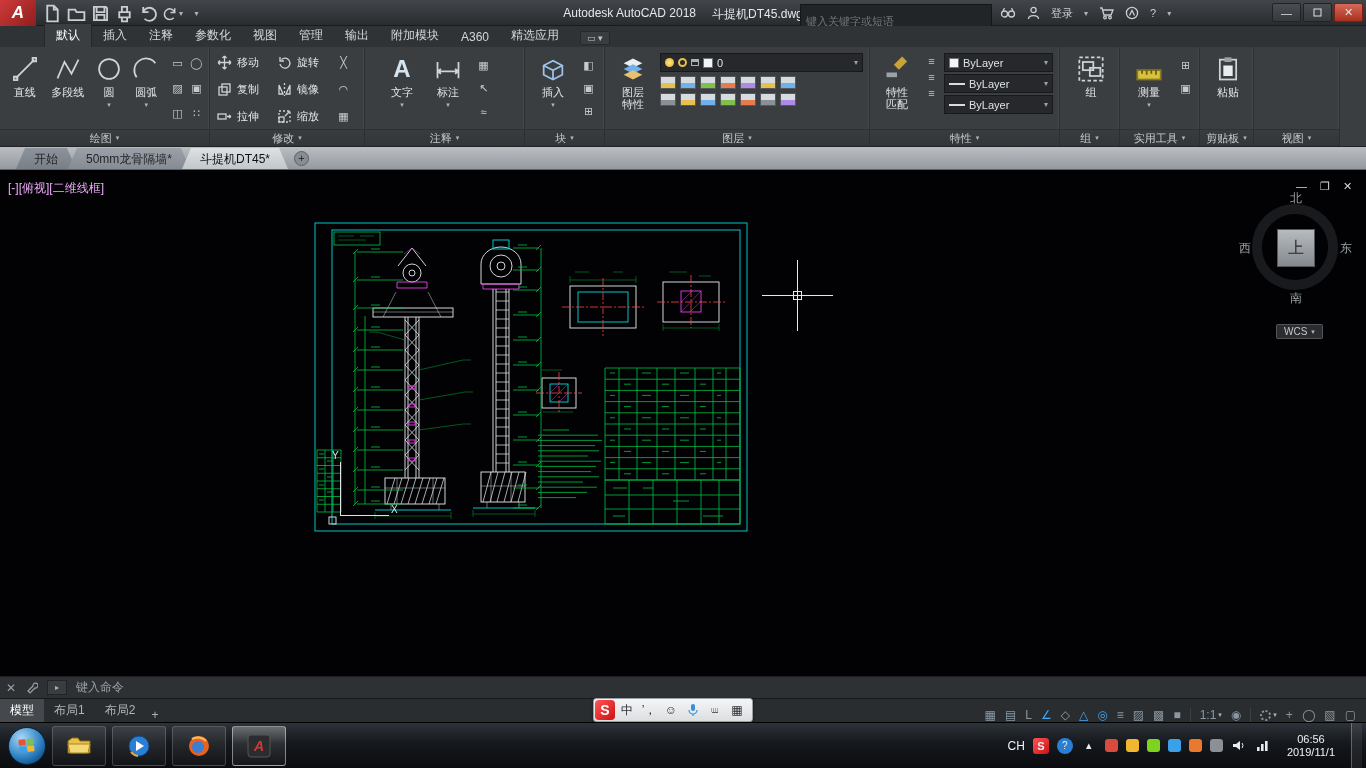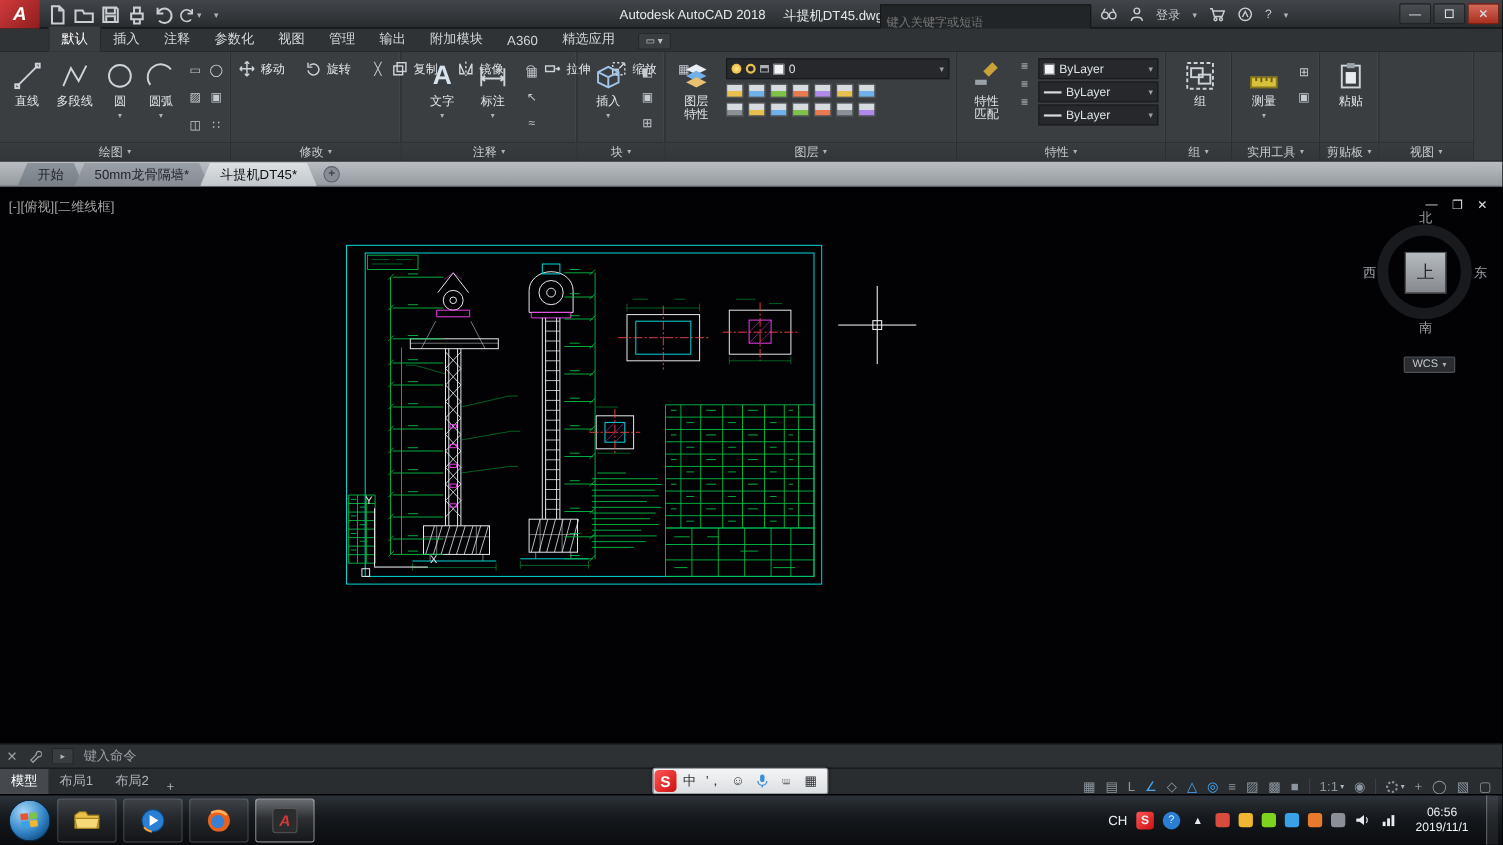--- a/index.html
+++ b/index.html
@@ -49,21 +49,21 @@
   .caret{font-size:7px;color:#aeb4b9}
   .bigbtn{display:flex;flex-direction:column;align-items:center;padding-top:5px;gap:3px;border-radius:3px}
   .bigbtn .blabel{font-size:11px;line-height:12px;color:#e2e6ea;text-align:center;white-space:pre-line}
   .bicon{width:28px;height:28px;flex:none}
   .bicon svg{width:100%;height:100%;stroke:#ccd3d9;fill:none;stroke-width:1.5}
   .sgrid{display:grid;grid-template-columns:19px 19px;grid-auto-rows:25px;align-content:start;
     margin-left:3px;padding-top:5px}
   .scol{display:flex;flex-direction:column;gap:6px;padding-top:7px;margin-left:4px}
   .sicon{width:17px;height:17px;display:flex;align-items:center;justify-content:center;
     color:#c3cad0;font-size:11px}
-  .mcol{display:flex;flex-direction:row;gap:2px}
+  .mcol{display:flex;flex-direction:column;gap:2px}
   .mrow{display:flex;align-items:center;height:25px}
   .mbtn{display:flex;align-items:center;gap:5px;width:60px;padding-left:2px}
   .mbtn svg{width:15px;height:15px;stroke:#ccd3d9;fill:none;stroke-width:1.3;flex:none}
   .mbtn span{font-size:11px;color:#e2e6ea}
   .combo{height:19px;background:#26282b;border:1px solid #17191c;display:flex;align-items:center;
     gap:4px;padding:0 4px;color:#dde2e6;font-size:11px}
   .combo .cend{margin-left:auto;color:#9aa0a6;font-size:8px}
   .swatch{width:10px;height:10px;background:#f2f4f6;border:1px solid #707478;flex:none}
   .lsample{width:16px;height:2px;background:#d8dce0;flex:none}
   .ltrow{display:flex;gap:4px;margin-top:4px}
@@ -79,21 +79,21 @@
   .ftab{height:21px;padding:3px 18px 0;font-size:12px;color:#23272b;margin-right:-8px;
     clip-path:polygon(9px 0,calc(100% - 9px) 0,100% 100%,0 100%);
     background:linear-gradient(#9aa0a6,#868c93)}
   .ftab.start{background:linear-gradient(#8d939a,#797f86)}
   .ftab.active{background:linear-gradient(#dde1e4,#c2c7cb);color:#0f1214;z-index:2;position:relative}
   #ftab-add{width:15px;height:15px;margin:0 0 3px 14px;border-radius:50%;background:#878d94;
     border:1px solid #5c6167;color:#2a2e33;font-size:11px;line-height:13px;text-align:center}
 
   
   #canvas{position:absolute;top:170px;left:0;right:0;height:506px;background:#020204;overflow:hidden}
-  #vplabel{position:absolute;left:8px;top:10px;font-size:12px;color:#a3a3a3}
+  #vplabel{position:absolute;left:8px;top:10px;font-size:12px;color:#f0abfc}
   #dwg-controls{position:absolute;left:1296px;top:10px;display:flex;gap:13px;color:#d5dadf;font-size:11px}
   #cad{position:absolute;left:313px;top:50px;width:437px;height:315px}
   #cad path,#cad rect,#cad circle{fill:none}
   .w{stroke:#e6ebee;stroke-width:.9}.c{stroke:#00d9d9;stroke-width:.9}
   .g{stroke:#00c244;stroke-width:.8}.m{stroke:#e93ee9;stroke-width:.9}
   .r{stroke:#ff4545;stroke-width:.8;stroke-dasharray:8 2 2 2}
   .thin{stroke-width:.45}
   #crosshair-h{position:absolute;left:762px;top:125px;width:71px;height:1px;background:#e8e8e8}
   #crosshair-v{position:absolute;left:797px;top:90px;width:1px;height:71px;background:#e8e8e8}
   #pickbox{position:absolute;left:793px;top:121px;width:9px;height:9px;border:1px solid #e8e8e8}

